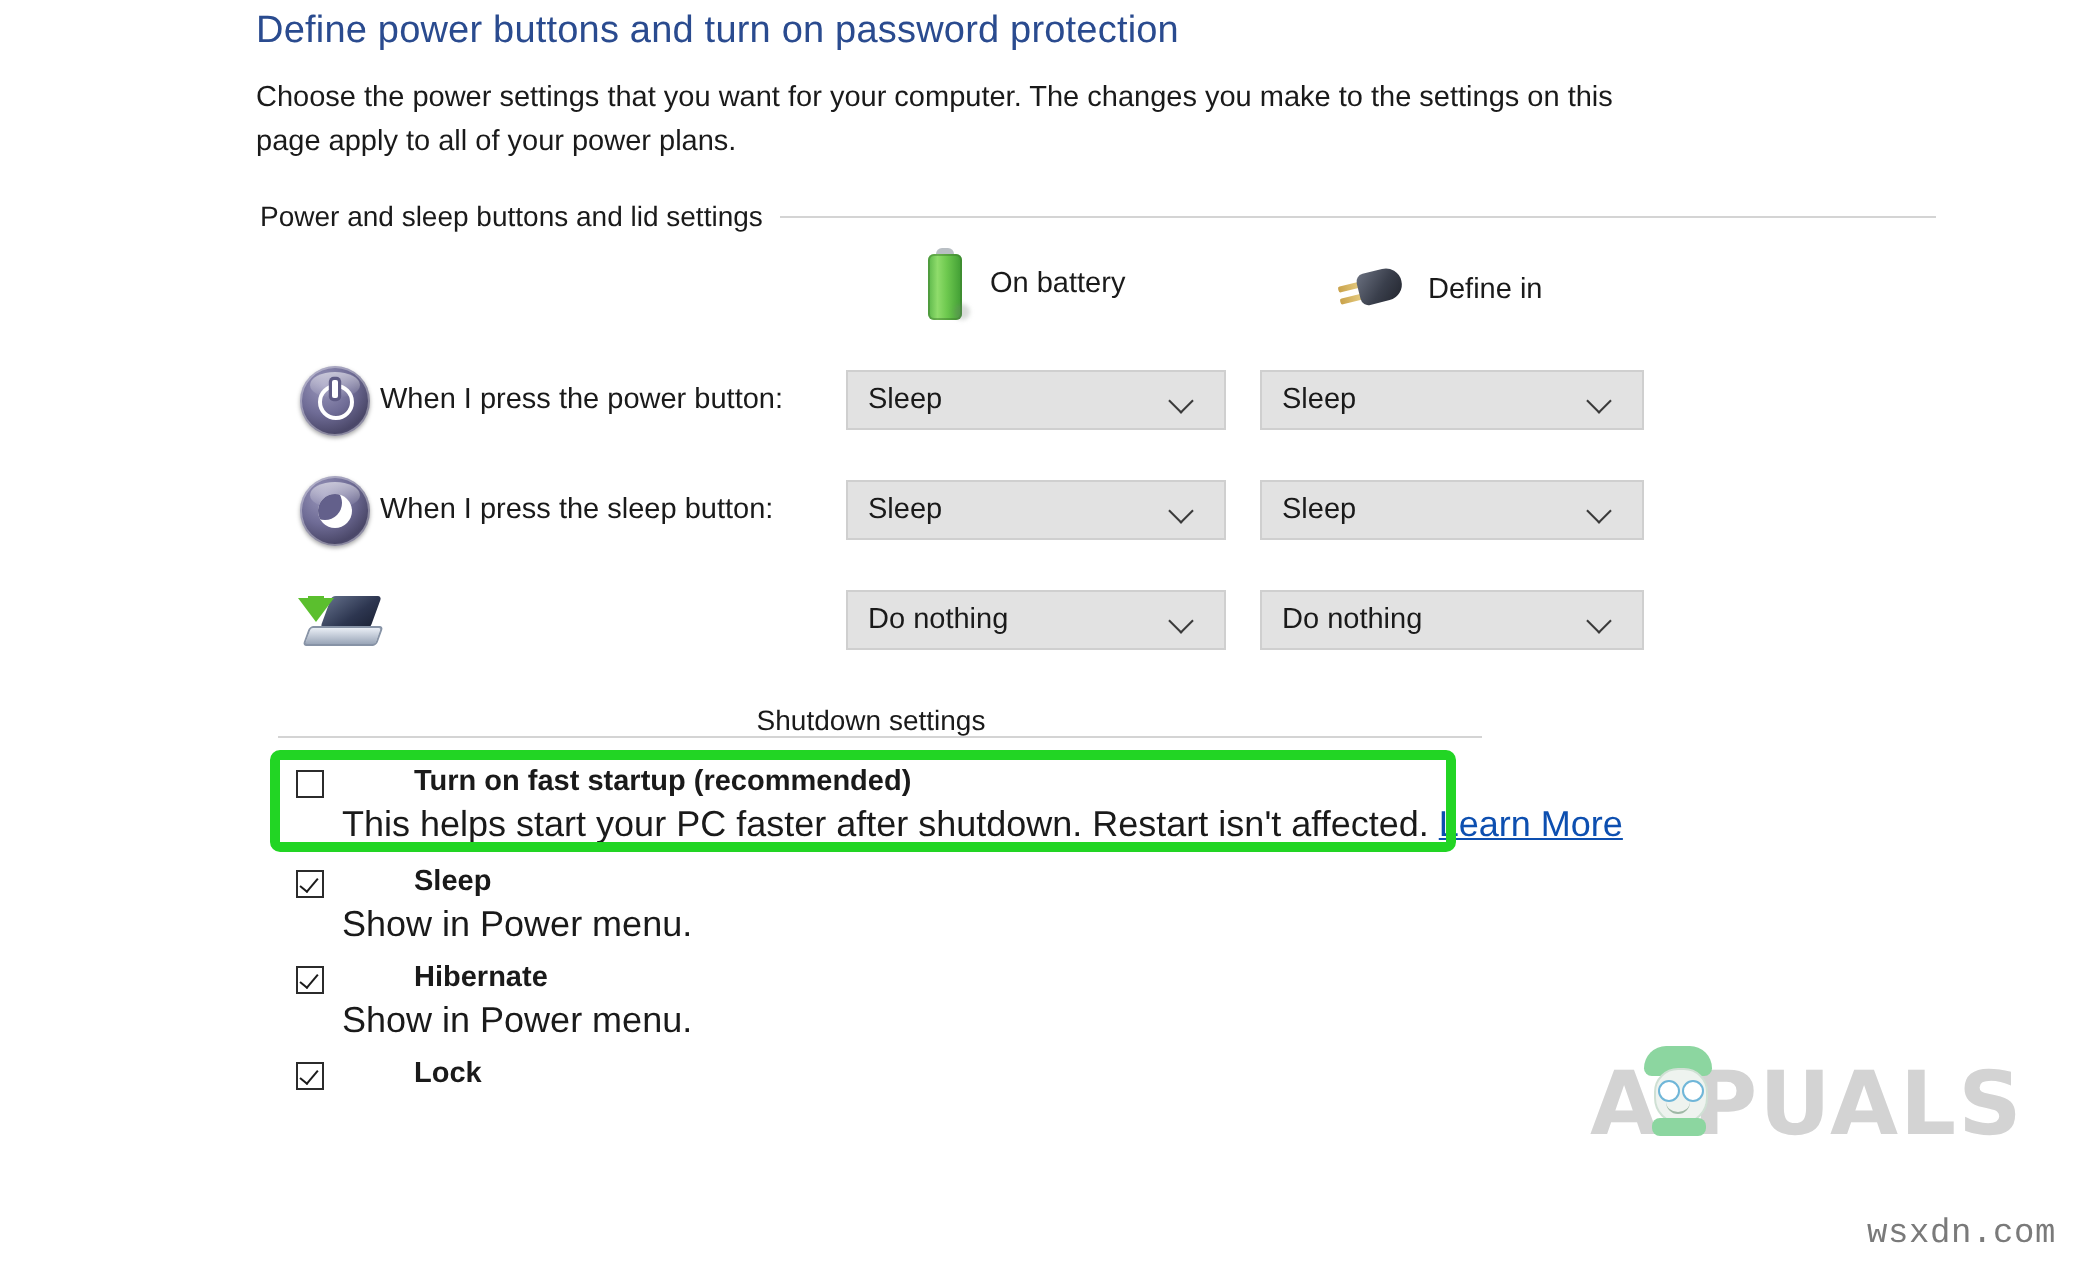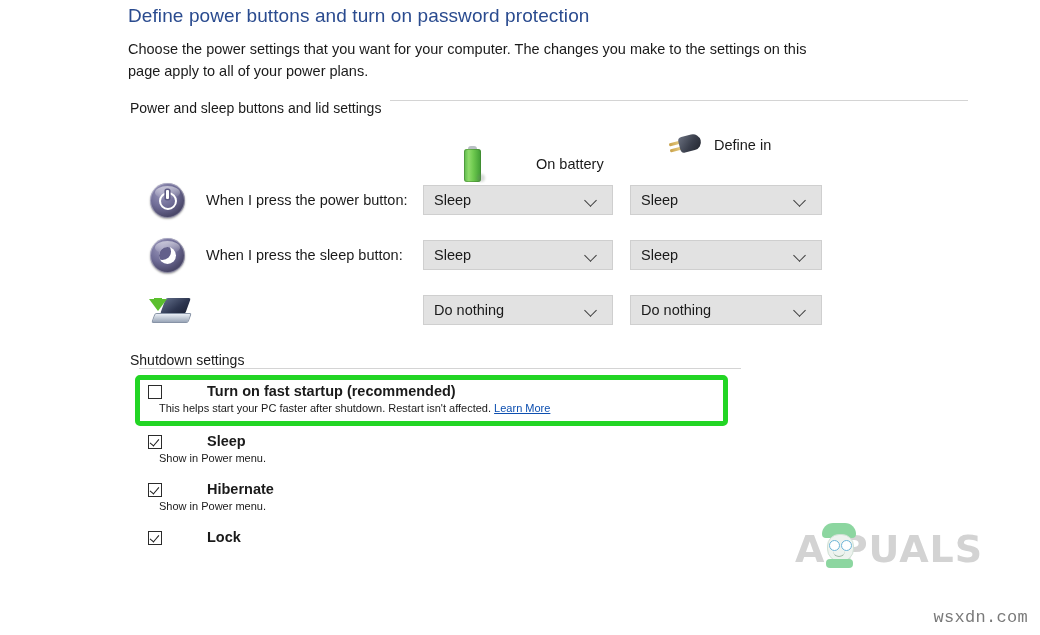--- a/index.html
+++ b/index.html
@@ -33,20 +33,21 @@
     width: 712px;
     font-size: 14.5px;
     line-height: 22px;
     color: #1a1a1a;
   }
 
   
   .group-header {
     position: absolute;
     display: flex;
+    align-items: center;
     font-size: 14px;
     color: #1a1a1a;
     white-space: nowrap;
   }
   .group-header .rule {
     height: 1px;
     background: #d4d4d4;
     margin-left: 9px;
     flex: 0 0 auto;
   }
@@ -59,21 +60,21 @@
 
   
   .col-head {
     position: absolute;
     display: flex;
     align-items: center;
     font-size: 14.5px;
     color: #1a1a1a;
     white-space: nowrap;
   }
-  #colhead-battery { left: 463px; top: 146px; gap: 41px; }
+  #colhead-battery { left: 463px; top: 124px; }
   #colhead-plugged { left: 668px; top: 132px; }
   .col-head .label { margin-left: 12px; }
 
   
   .battery-icon {
     position: relative;
     width: 20px;
     height: 36px;
   }
   .battery-icon .cap {
@@ -133,21 +134,20 @@
   .plug-icon .pin1 { left: 1px; top: 10px; }
   .plug-icon .pin2 { left: 2px; top: 16px; }
 
   
   .setting-row {
     position: absolute;
     left: 148px;
     height: 40px;
     display: flex;
     align-items: center;
-    gap: 16px;
   }
   #row-power  { top: 180px; }
   #row-sleep  { top: 235px; }
   #row-lid    { top: 290px; }
 
   .row-icon {
     width: 42px;
     height: 40px;
     flex: 0 0 auto;
     position: relative;
@@ -345,23 +345,23 @@
     transform: rotate(40deg);
   }
   .cb-title {
     font-size: 14.5px;
     font-weight: bold;
     color: #1a1a1a;
     margin-left: 9px;
     white-space: nowrap;
   }
   .cb-sub {
-    font-size: 11px;
+    font-size: 18px;
     color: #1a1a1a;
-    margin-left: 11px;
+    margin-left: 23px;
     margin-top: 3px;
     white-space: nowrap;
   }
   .cb-sub .link {
     color: #0d4fb0;
     text-decoration: underline;
     cursor: pointer;
   }
 
   #cb-faststartup { left: 148px; top: 383px; }
@@ -386,21 +386,21 @@
   
   #watermark {
     position: absolute;
     left: 795px;
     top: 527px;
     display: flex;
     align-items: center;
     user-select: none;
   }
   #watermark .wm-text {
-    font-size: 38px;
+    font-size: 44px;
     font-weight: bold;
     letter-spacing: 1px;
     color: #d3d3d3;
     font-family: "DejaVu Sans", sans-serif;
   }
   #watermark .mascot {
     position: absolute;
     left: 25px;
     top: -4px;
     width: 42px;

